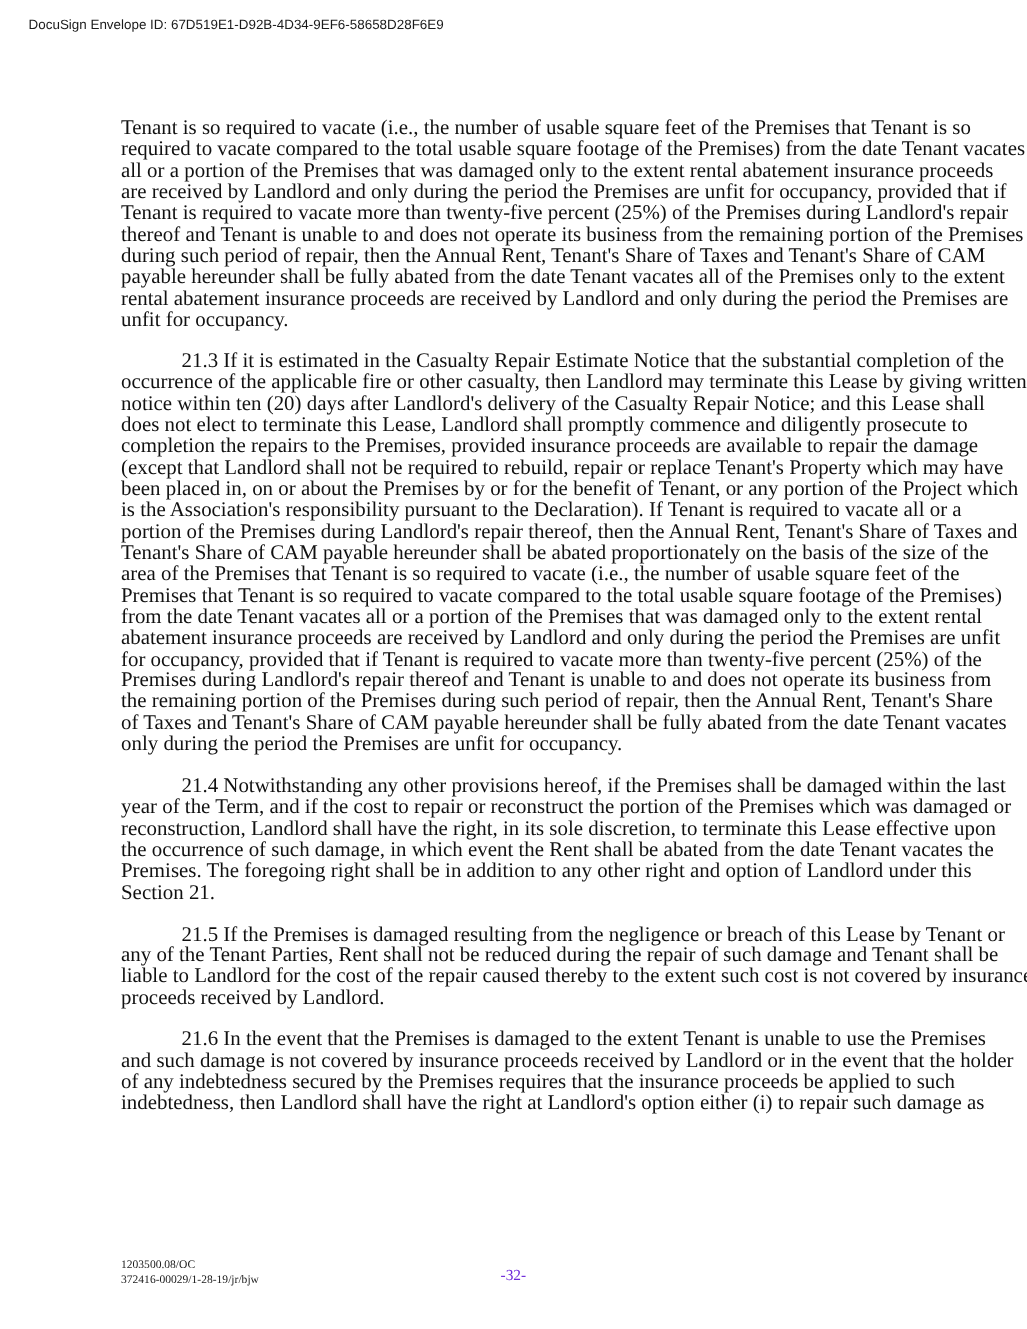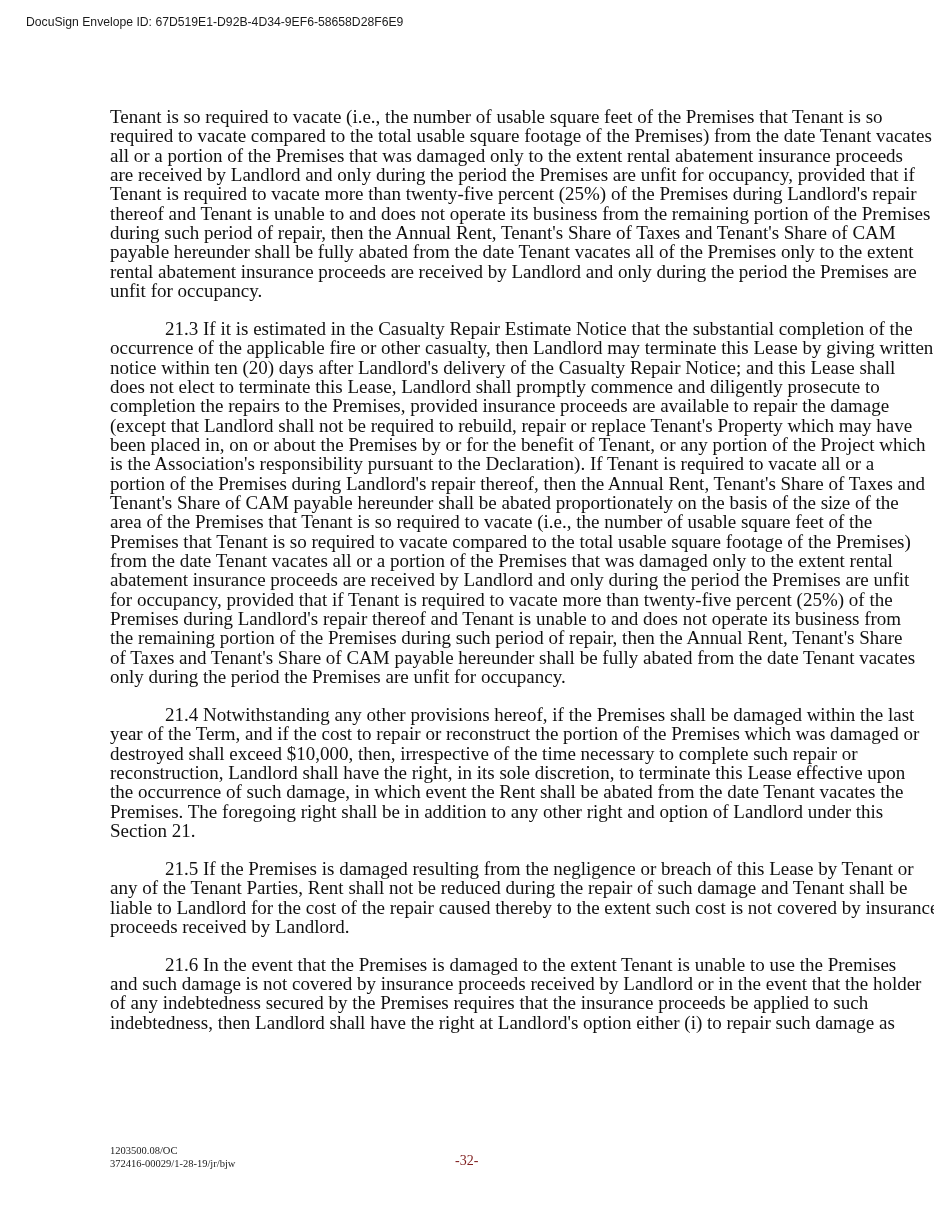--- a/index.html
+++ b/index.html
@@ -21,21 +21,21 @@
       white-space: nowrap; height: 19.35px; overflow: visible;
     }
     .line.last { text-align-last: left; }
     .line.indent { padding-left: 55px; }
     .footer-left {
       position: absolute; left: 110px; top: 1145px;
       font-family: "Liberation Serif", serif; font-size: 10.5px; line-height: 12.5px; color: #1a1a1a;
     }
     .page-num {
       position: absolute; left: 455px; top: 1153px;
-      font-family: "Liberation Serif", serif; font-size: 14px; color: #7f1d1d;
+      font-family: "Liberation Serif", serif; font-size: 14px; color: #6d28d9;
     }
   </style>
 </head>
 <body>
 
 <div class="envelope">DocuSign Envelope ID: 67D519E1-D92B-4D34-9EF6-58658D28F6E9</div>
 
 <div class="body-text" id="doc-body">
     <div class="para">
       <span class="line">Tenant is so required to vacate (i.e., the number of usable square feet of the Premises that Tenant is so</span>
@@ -66,21 +66,20 @@
       <span class="line">abatement insurance proceeds are received by Landlord and only during the period the Premises are unfit</span>
       <span class="line">for occupancy, provided that if Tenant is required to vacate more than twenty-five percent (25%) of the</span>
       <span class="line">Premises during Landlord's repair thereof and Tenant is unable to and does not operate its business from</span>
       <span class="line">the remaining portion of the Premises during such period of repair, then the Annual Rent, Tenant's Share</span>
       <span class="line">of Taxes and Tenant's Share of CAM payable hereunder shall be fully abated from the date Tenant vacates</span>
       <span class="line last">only during the period the Premises are unfit for occupancy.</span>
     </div>
     <div class="para">
       <span class="line indent">21.4 Notwithstanding any other provisions hereof, if the Premises shall be damaged within the last</span>
       <span class="line">year of the Term, and if the cost to repair or reconstruct the portion of the Premises which was damaged or</span>
-      <span class="line">destroyed shall exceed $10,000, then, irrespective of the time necessary to complete such repair or</span>
       <span class="line">reconstruction, Landlord shall have the right, in its sole discretion, to terminate this Lease effective upon</span>
       <span class="line">the occurrence of such damage, in which event the Rent shall be abated from the date Tenant vacates the</span>
       <span class="line">Premises.  The foregoing right shall be in addition to any other right and option of Landlord under this</span>
       <span class="line last">Section 21.</span>
     </div>
     <div class="para">
       <span class="line indent">21.5 If the Premises is damaged resulting from the negligence or breach of this Lease by Tenant or</span>
       <span class="line">any of the Tenant Parties, Rent shall not be reduced during the repair of such damage and Tenant shall be</span>
       <span class="line">liable to Landlord for the cost of the repair caused thereby to the extent such cost is not covered by insurance</span>
       <span class="line last">proceeds received by Landlord.</span>

